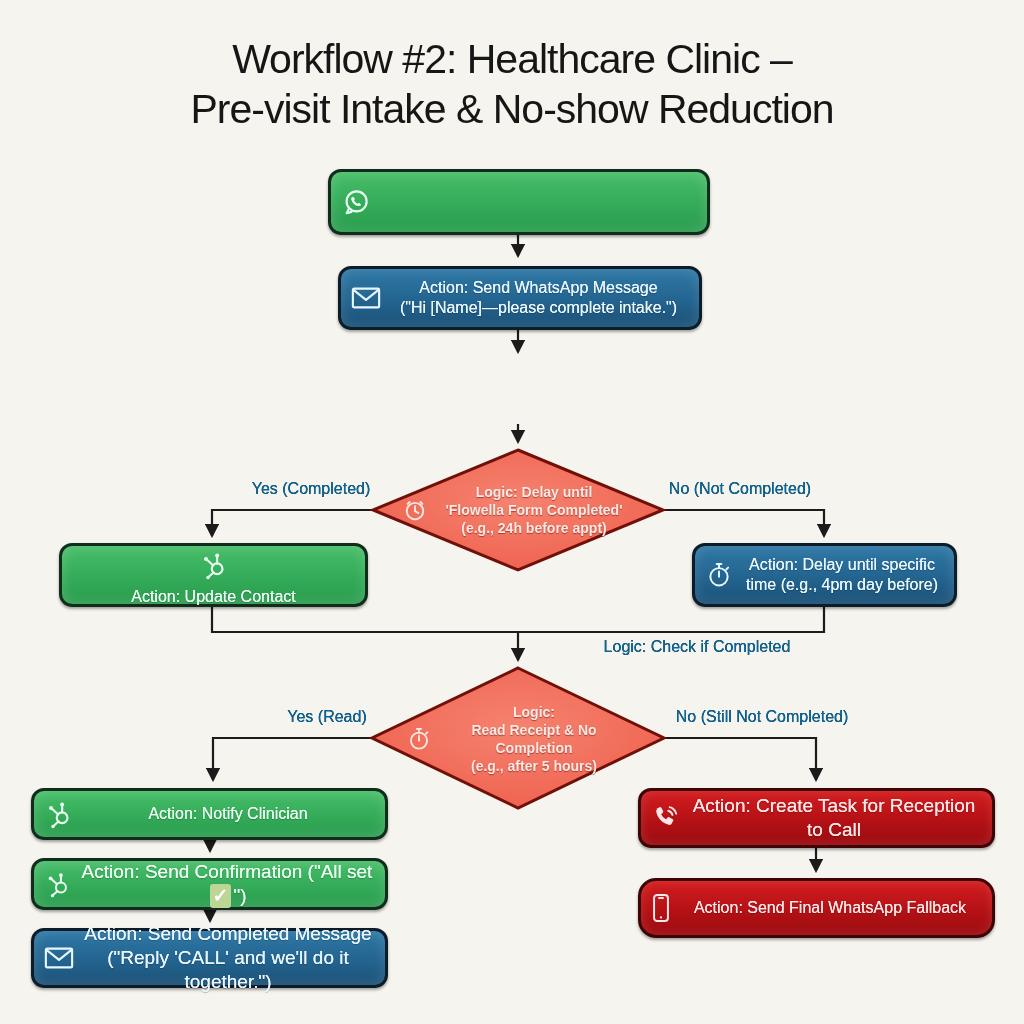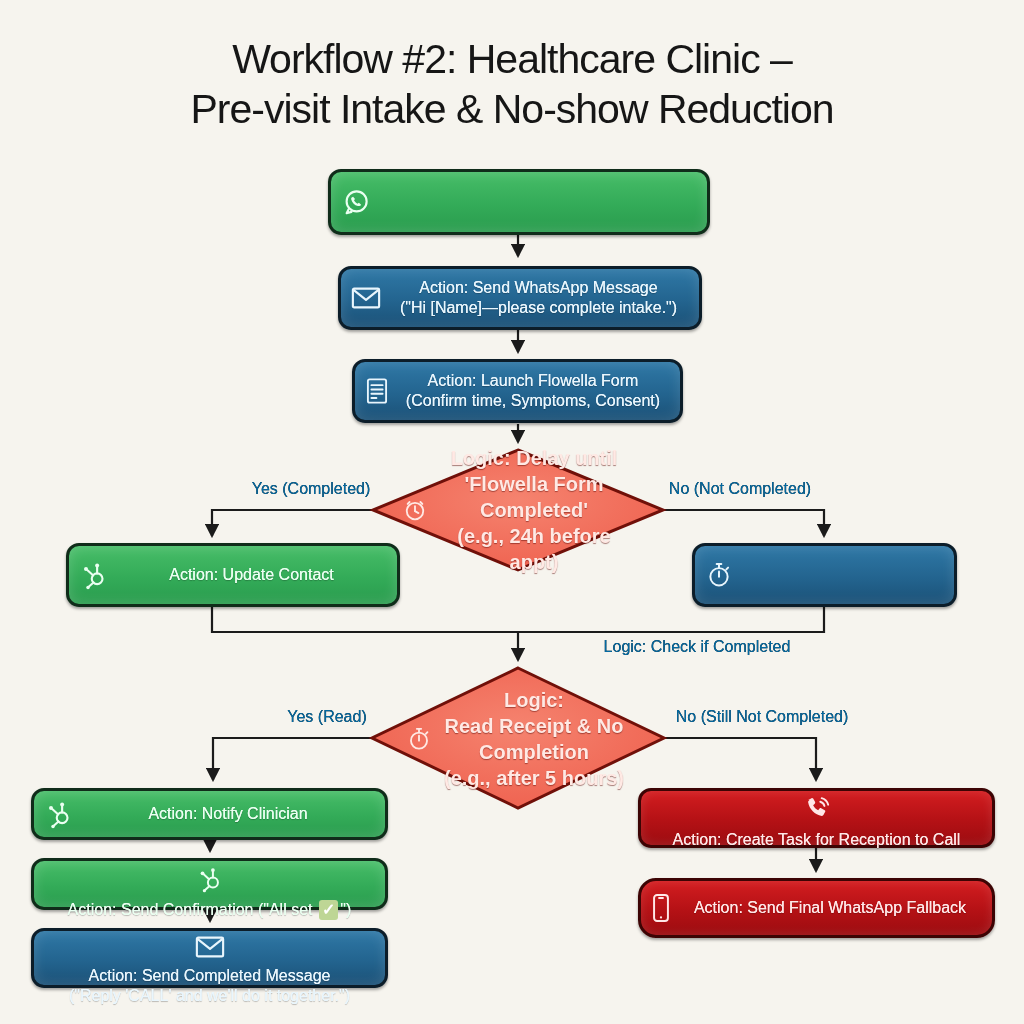--- a/index.html
+++ b/index.html
@@ -23,21 +23,21 @@
 
   .node{
     position:absolute;z-index:2;box-sizing:border-box;
     display:flex;align-items:center;gap:7px;
     padding:4px 10px;border-radius:13px;
     font-size:16px;line-height:1.25;
     text-shadow:0 0 .6px currentColor, 0 1px 1px rgba(0,0,0,.25);
   }
   .node .txt{flex:1;text-align:center;}
   .node .txt span{display:block;}
-  .node.tight{font-size:16px;flex-direction:column;}
+  .node.tight{font-size:19px;}
   .icon{flex:0 0 auto;display:flex;align-items:center;}
   .icon svg{display:block;}
 
   .green{
     background:linear-gradient(180deg,#47bd68 0%,#33ab58 55%,#2a9c4e 100%);
     border:3px solid #102c1a;color:#eafff1;
     box-shadow:0 2px 3px rgba(0,0,0,.35), inset 0 0 14px rgba(255,255,255,.18);
   }
   .blue{
     background:linear-gradient(180deg,#2f78a6 0%,#23648f 55%,#1b5177 100%);
@@ -51,21 +51,21 @@
   }
 
   .branch-label{
     position:absolute;z-index:2;color:#0369a1;
     font-size:16px;text-align:center;line-height:1.1;
     text-shadow:0 0 .5px #121212;
   }
 
   .dlabel{
     position:absolute;z-index:2;display:flex;align-items:center;gap:6px;
-    color:#ffe9e4;font-weight:700;font-size:20px;line-height:1.3;
+    color:#ffe9e4;font-weight:700;font-size:14px;line-height:1.3;
     text-align:center;text-shadow:0 1px 1px rgba(90,10,5,.5);
   }
   .dlabel .txt{flex:1;}
   .dlabel .txt span{display:block;}
 
   .check{
     display:inline-block;background:#bed695;color:#ffffff;
     border-radius:3px;padding:0 3px;margin:0 2px;
     font-weight:700;text-shadow:none;
   }
@@ -126,35 +126,20 @@
         <rect x="1.5" y="1.5" width="21" height="15" rx="1"></rect>
         <path d="M2 2.5 L12 10.5 L22 2.5"></path>
       </svg>
     </span>
     <span class="txt">
       <span>Action: Send WhatsApp Message</span>
       <span>("Hi [Name]—please complete intake.")</span>
     </span>
   </div>
 
-  <div class="node blue" style="left:352px;top:359px;width:331px;height:64px;">
-    <span class="icon">
-      <svg width="24" height="28" viewBox="0 0 20 24" fill="none" stroke="#e9f6fd" stroke-width="1.6" stroke-linecap="round">
-        <rect x="2.2" y="2" width="15.6" height="20" rx="1.5"></rect>
-        <path d="M5.2 7 H14.8"></path>
-        <path d="M5.2 10.7 H14.8"></path>
-        <path d="M5.2 14.4 H14.8"></path>
-        <path d="M5.2 18 H9.5"></path>
-      </svg>
-    </span>
-    <span class="txt">
-      <span>Action: Launch Flowella Form</span>
-      <span>(Confirm time, Symptoms, Consent)</span>
-    </span>
-  </div>
 
   <div class="dlabel" style="left:402px;top:468px;width:232px;height:84px;">
     <span class="icon">
       <svg width="26" height="26" viewBox="0 0 24 24" fill="none" stroke="#ffe9e4" stroke-width="1.7" stroke-linecap="round">
         <circle cx="12" cy="13" r="7.6"></circle>
         <path d="M12 13 V8.5"></path>
         <path d="M12 13 l3.2 1.9"></path>
         <path d="M5.2 6.4 L7 4.6"></path>
         <path d="M18.8 6.4 L17 4.6"></path>
       </svg>
@@ -162,21 +147,21 @@
     <span class="txt">
       <span>Logic: Delay until</span>
       <span>'Flowella Form Completed'</span>
       <span>(e.g., 24h before appt)</span>
     </span>
   </div>
 
   <div class="branch-label" style="left:211px;top:480px;width:200px;">Yes (Completed)</div>
   <div class="branch-label" style="left:640px;top:480px;width:200px;">No (Not Completed)</div>
 
-  <div class="node green" style="left:66px;top:543px;width:334px;height:64px;">
+  <div class="node green" style="left:59px;top:543px;width:309px;height:64px;flex-direction:column;">
     <span class="icon">
       <svg width="30" height="30" viewBox="0 0 24 24" fill="none" stroke="#eafff1" stroke-width="1.7" stroke-linecap="round">
         <circle cx="14.5" cy="15" r="4.3"></circle>
         <path d="M14.5 10.7 V5.5"></path>
         <circle cx="14.5" cy="4.3" r="1.6" fill="#eafff1" stroke="none"></circle>
         <path d="M11.2 12.2 L6.8 8.2"></path>
         <circle cx="5.6" cy="7.1" r="1.6" fill="#eafff1" stroke="none"></circle>
         <path d="M11.6 18 L8 21.2"></path>
         <circle cx="7.2" cy="22" r="1.4" fill="#eafff1" stroke="none"></circle>
       </svg>
@@ -189,20 +174,24 @@
   <div class="node blue" style="left:692px;top:543px;width:265px;height:64px;">
     <span class="icon">
       <svg width="28" height="28" viewBox="0 0 24 24" fill="none" stroke="#e9f6fd" stroke-width="1.7" stroke-linecap="round">
         <circle cx="12" cy="13.5" r="7.4"></circle>
         <path d="M12 13.5 V9"></path>
         <path d="M10 2.6 H14"></path>
         <path d="M12 2.6 V6"></path>
         <path d="M18.3 7.2 L19.8 5.7"></path>
       </svg>
     </span>
+    <span class="txt">
+      <span>Action: Delay until specific</span>
+      <span>time (e.g., 4pm day before)</span>
+    </span>
   </div>
 
   <div class="branch-label" style="left:587px;top:638px;width:220px;">Logic: Check if Completed</div>
 
   <div class="dlabel" style="left:406px;top:692px;width:224px;height:94px;">
     <span class="icon">
       <svg width="26" height="26" viewBox="0 0 24 24" fill="none" stroke="#ffe9e4" stroke-width="1.7" stroke-linecap="round">
         <circle cx="12" cy="13.5" r="7.4"></circle>
         <path d="M12 13.5 V9"></path>
         <path d="M10 2.6 H14"></path>

